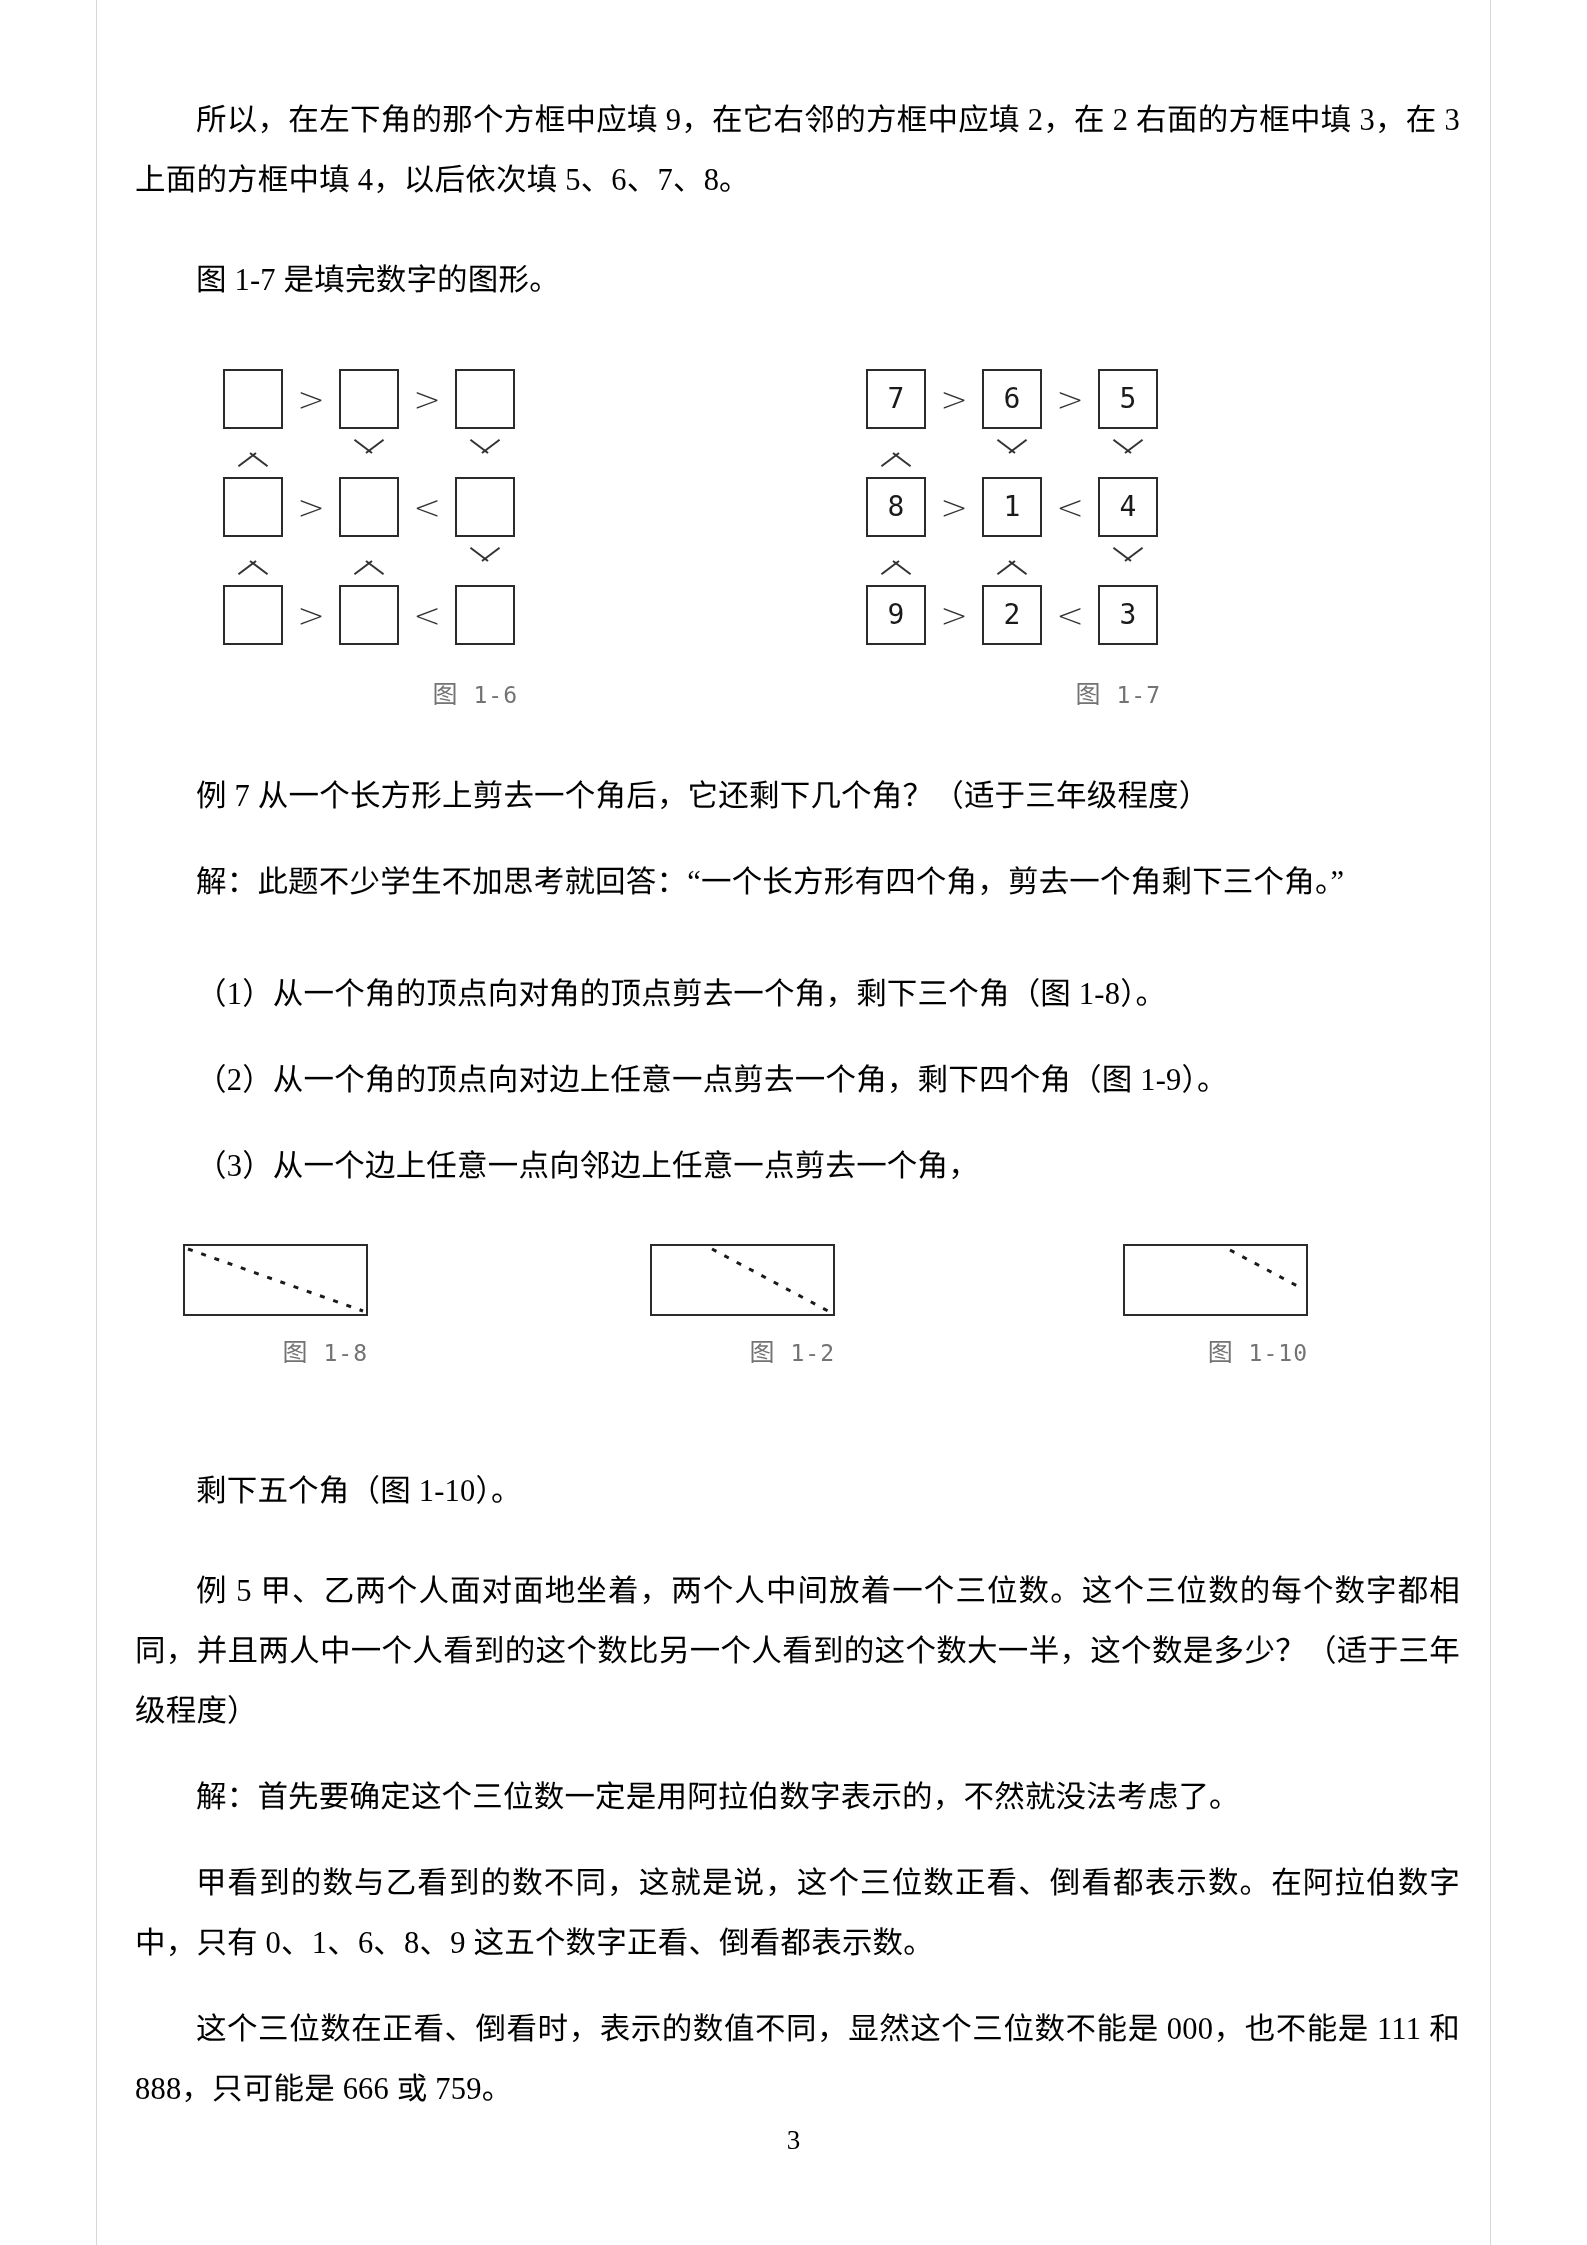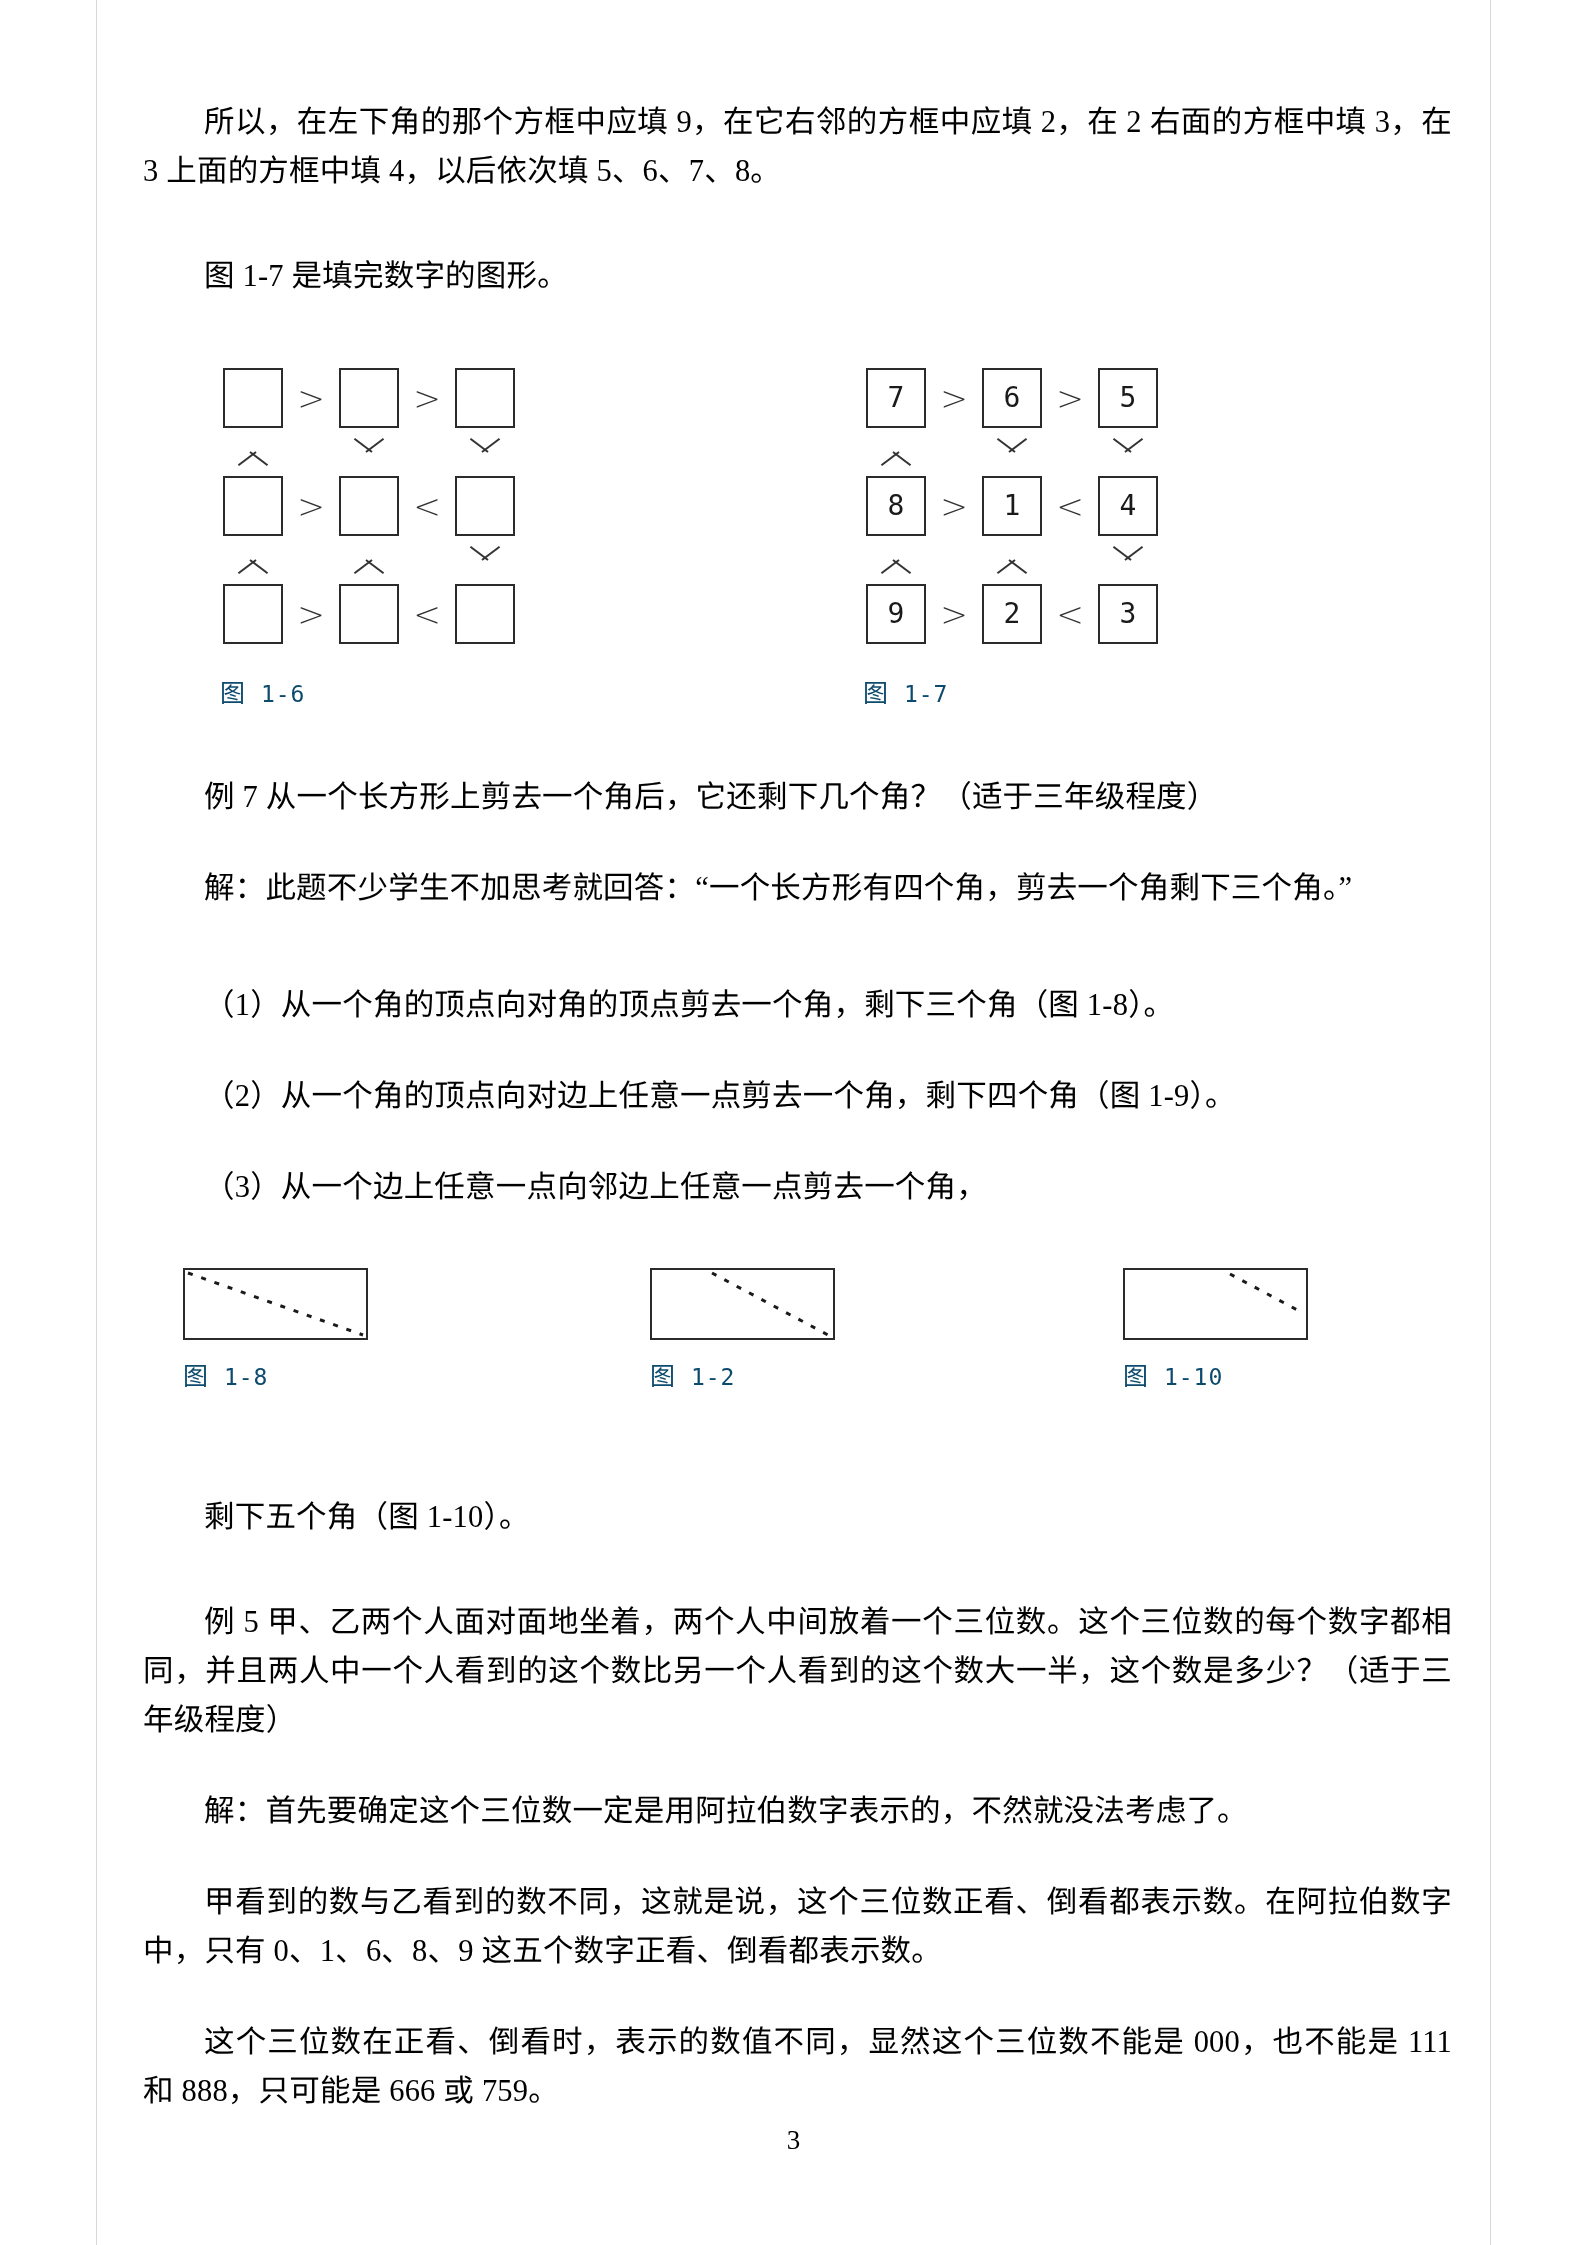--- a/index.html
+++ b/index.html
@@ -30,23 +30,23 @@
   .page-rule-right { left: 1490px; }
 
   .content {
     position: absolute;
     left: 135px;
     top: 0;
     width: 1325px;
   }
 
   p.para {
-    margin: 8px;
+    margin: 0;
     font-size: 30.5px;
-    line-height: 49px;
+    line-height: 60px;
     letter-spacing: 0.2px;
     text-align: justify;
     text-justify: inter-ideograph;
   }
   p.indent { text-indent: 2em; }
 
   .gap-sm { height: 26px; }
   .gap-md { height: 40px; }
   .gap-lg { height: 56px; }
 
@@ -107,22 +107,22 @@
   .vrel.up::before   { left: 0;  transform: rotate(-37deg); transform-origin: right center; }
   .vrel.up::after    { right: 0; transform: rotate(37deg);  transform-origin: left center; }
   
   .vrel.down::before { left: 0;  transform: rotate(37deg);  transform-origin: right center; }
   .vrel.down::after  { right: 0; transform: rotate(-37deg); transform-origin: left center; }
 
   .fig-caption {
     font-family: "DejaVu Sans Mono", "Liberation Mono", monospace;
     font-size: 23px;
     letter-spacing: 1px;
-    color: #0c4a6e;
-    text-align: left;
+    color: #737373;
+    text-align: right;
     margin-top: 26px;
   }
   .fig-caption .cjk {
     font-family: "Liberation Serif", "DejaVu Serif", serif;
     font-size: 25px;
   }
 
   
   .rect-row {
     position: relative;

